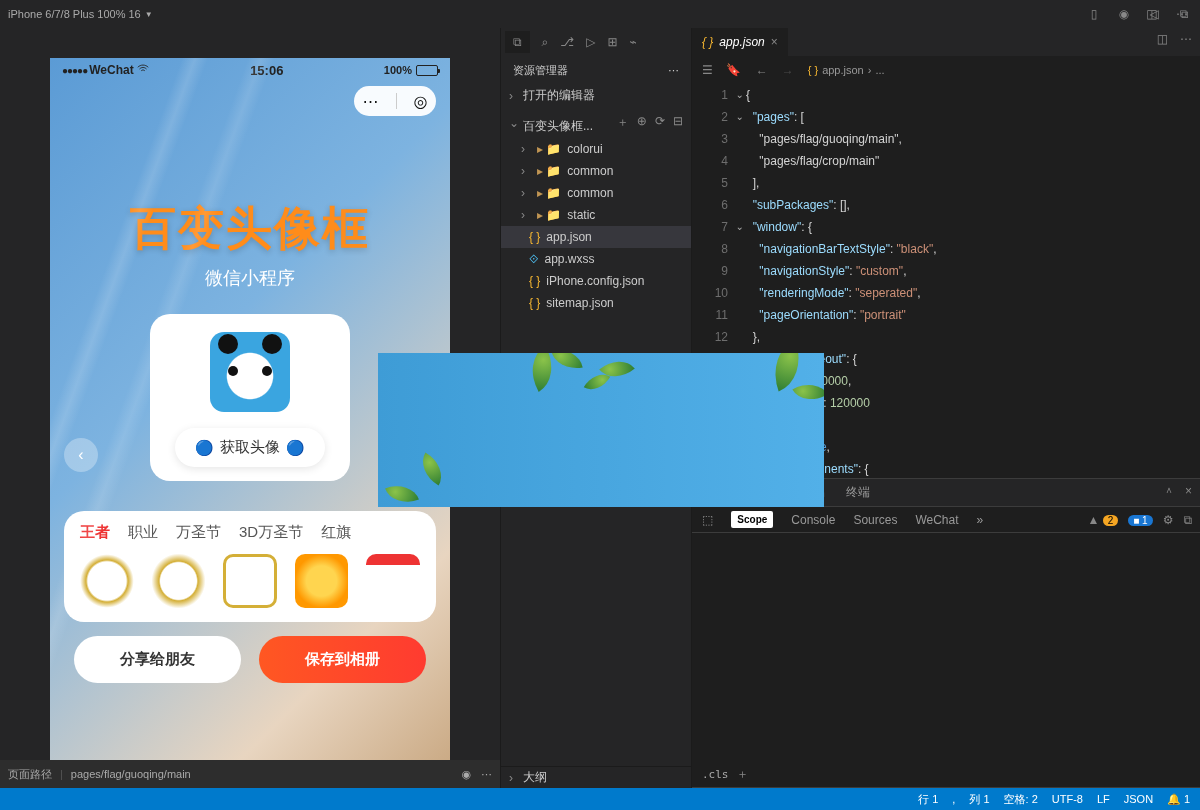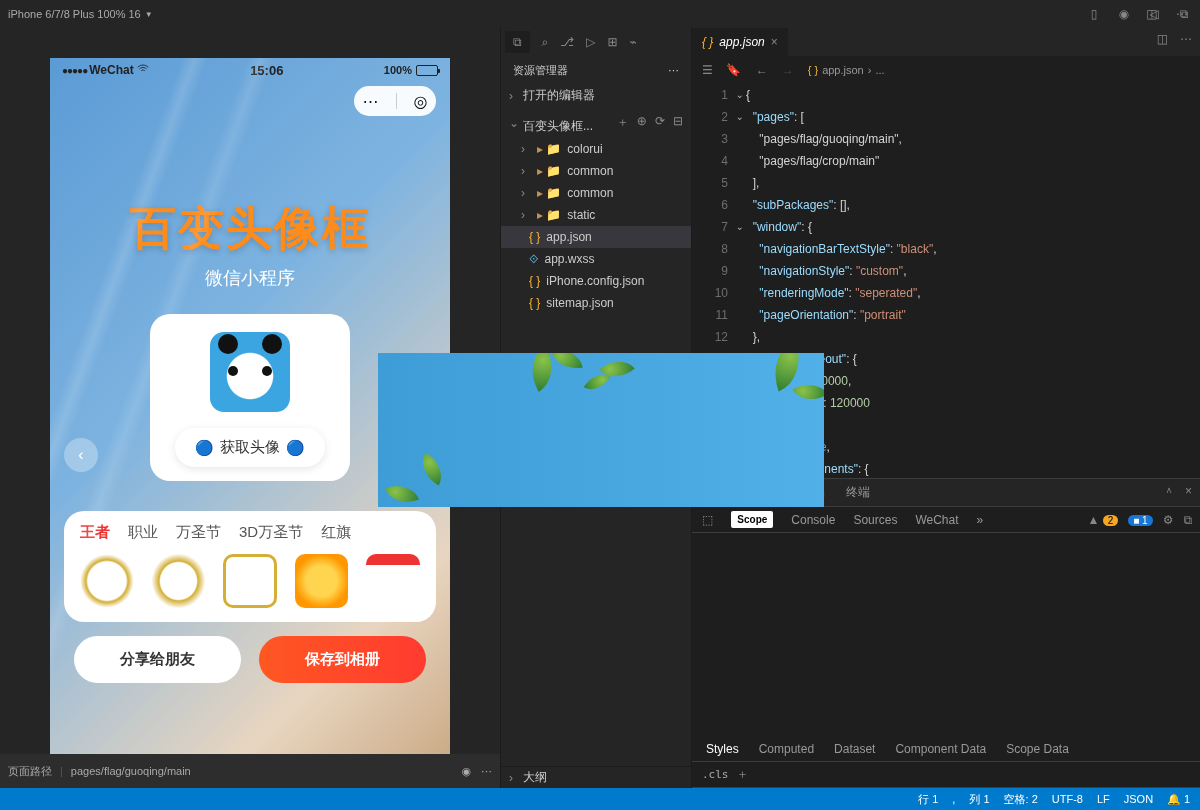--- a/index.html
+++ b/index.html
@@ -79,21 +79,21 @@
 .styles-tabs { height:26px; display:flex; align-items:center; gap:20px; padding:0 14px; font-size:12px; color:#999; border-bottom:1px solid #3c3c3c; }
 .styles-tabs .active { color:#fff; }
 .filter-row { height:26px; display:flex; align-items:center; padding:0 10px; gap:8px; border-bottom:1px solid #3c3c3c; }
 .filter-input { flex:1; background:transparent; border:none; color:#888; font-size:11px; outline:none; }
 .cls-btn { font-size:11px; color:#aaa; font-family:monospace; }
 .dev-right-icons { position:absolute; right:8px; display:flex; gap:10px; color:#888; }
 .status-bar-bottom { height:22px; background:#007acc; display:flex; align-items:center; padding:0 10px; font-size:11px; color:#fff; gap:12px; }
 .status-left-items, .status-right-items { display:flex; gap:14px; align-items:center; }
 .status-right-items { margin-left:auto; }
 .outline-bar { height:22px; background:#252526; display:flex; align-items:center; padding:0 8px; font-size:12px; color:#ccc; gap:4px; border-top:1px solid #1b1b1b; }
-.left-status { height:34px; background:#2d2d2d; display:flex; align-items:center; padding:0 8px; font-size:11px; color:#aaa; gap:8px; position:absolute; bottom:0; left:0; width:500px; }
+.left-status { height:28px; background:#2d2d2d; display:flex; align-items:center; padding:0 8px; font-size:11px; color:#aaa; gap:8px; position:absolute; bottom:0; left:0; width:500px; }
 .left-status .sep { color:#555; }
 .dots{font-size:10px;letter-spacing:-1px;}
 .wifi{display:inline-block;}
 svg.ic{width:14px;height:14px;fill:none;stroke:currentColor;stroke-width:1.5;}
 </style>
 </head>
 <body>
 
 <div class="top-bar">
   <div class="device-label">
@@ -318,27 +318,20 @@
         <span>WeChat</span>
         <span>»</span>
         <div class="dev-right-icons">
           <span>▲ <span class="warn-badge">2</span></span>
           <span><span class="info-badge">■ <span>1</span></span></span>
           <span>⚙</span>
           <span>⧉</span>
         </div>
       </div>
       <div style="flex:1;"></div>
-      <div class="styles-tabs">
-        <span class="active">Styles</span>
-        <span>Computed</span>
-        <span>Dataset</span>
-        <span>Component Data</span>
-        <span>Scope Data</span>
-      </div>
       <div class="filter-row">
         <span class="cls-btn">.cls</span>
         <span style="color:#888;">＋</span>
       </div>
     </div>
   </div>
 </div>
 
 <div class="overlay-strip">
   <div class="leaf" style="left:40px;top:105px;transform:rotate(30deg);"></div>

